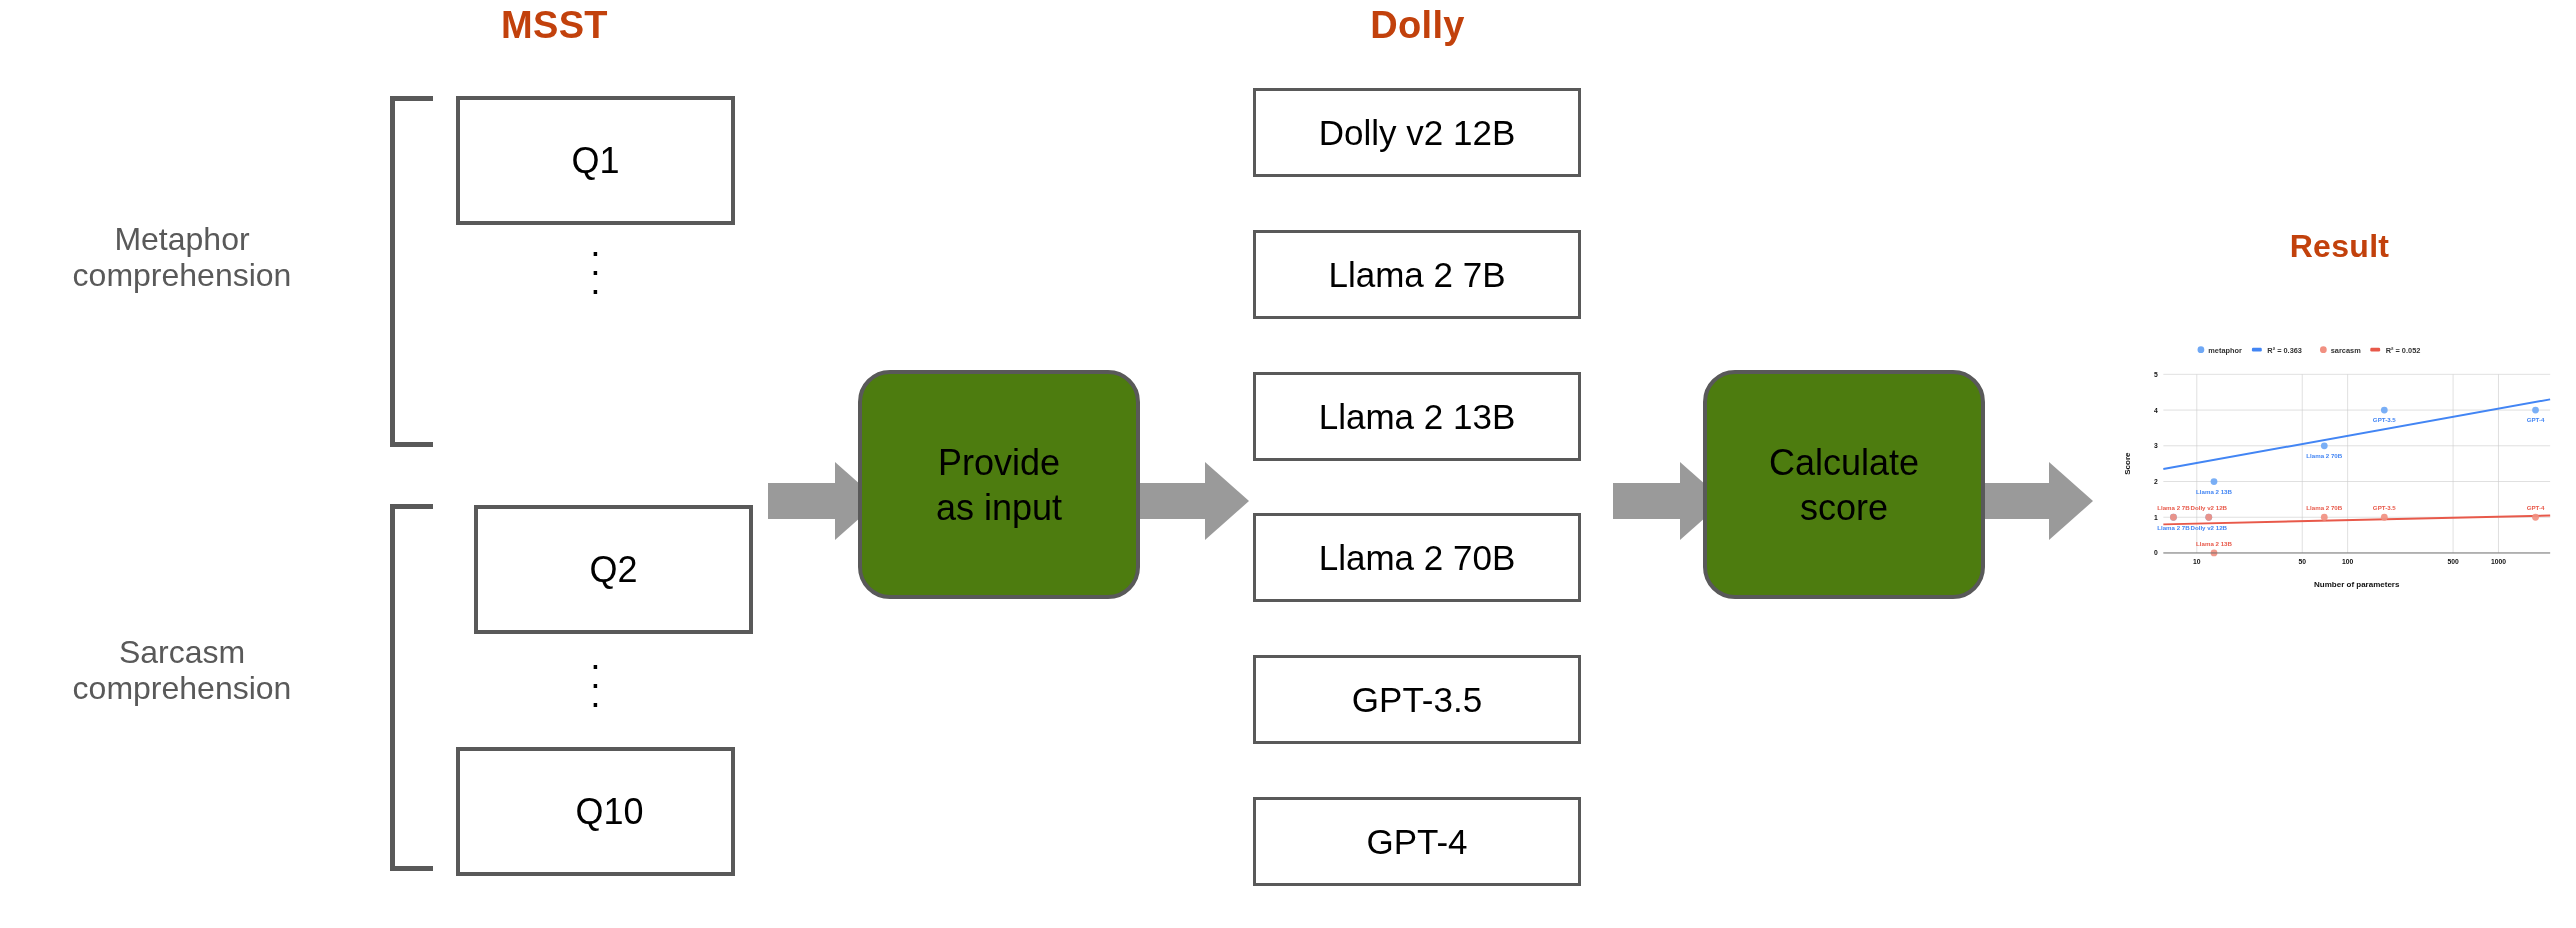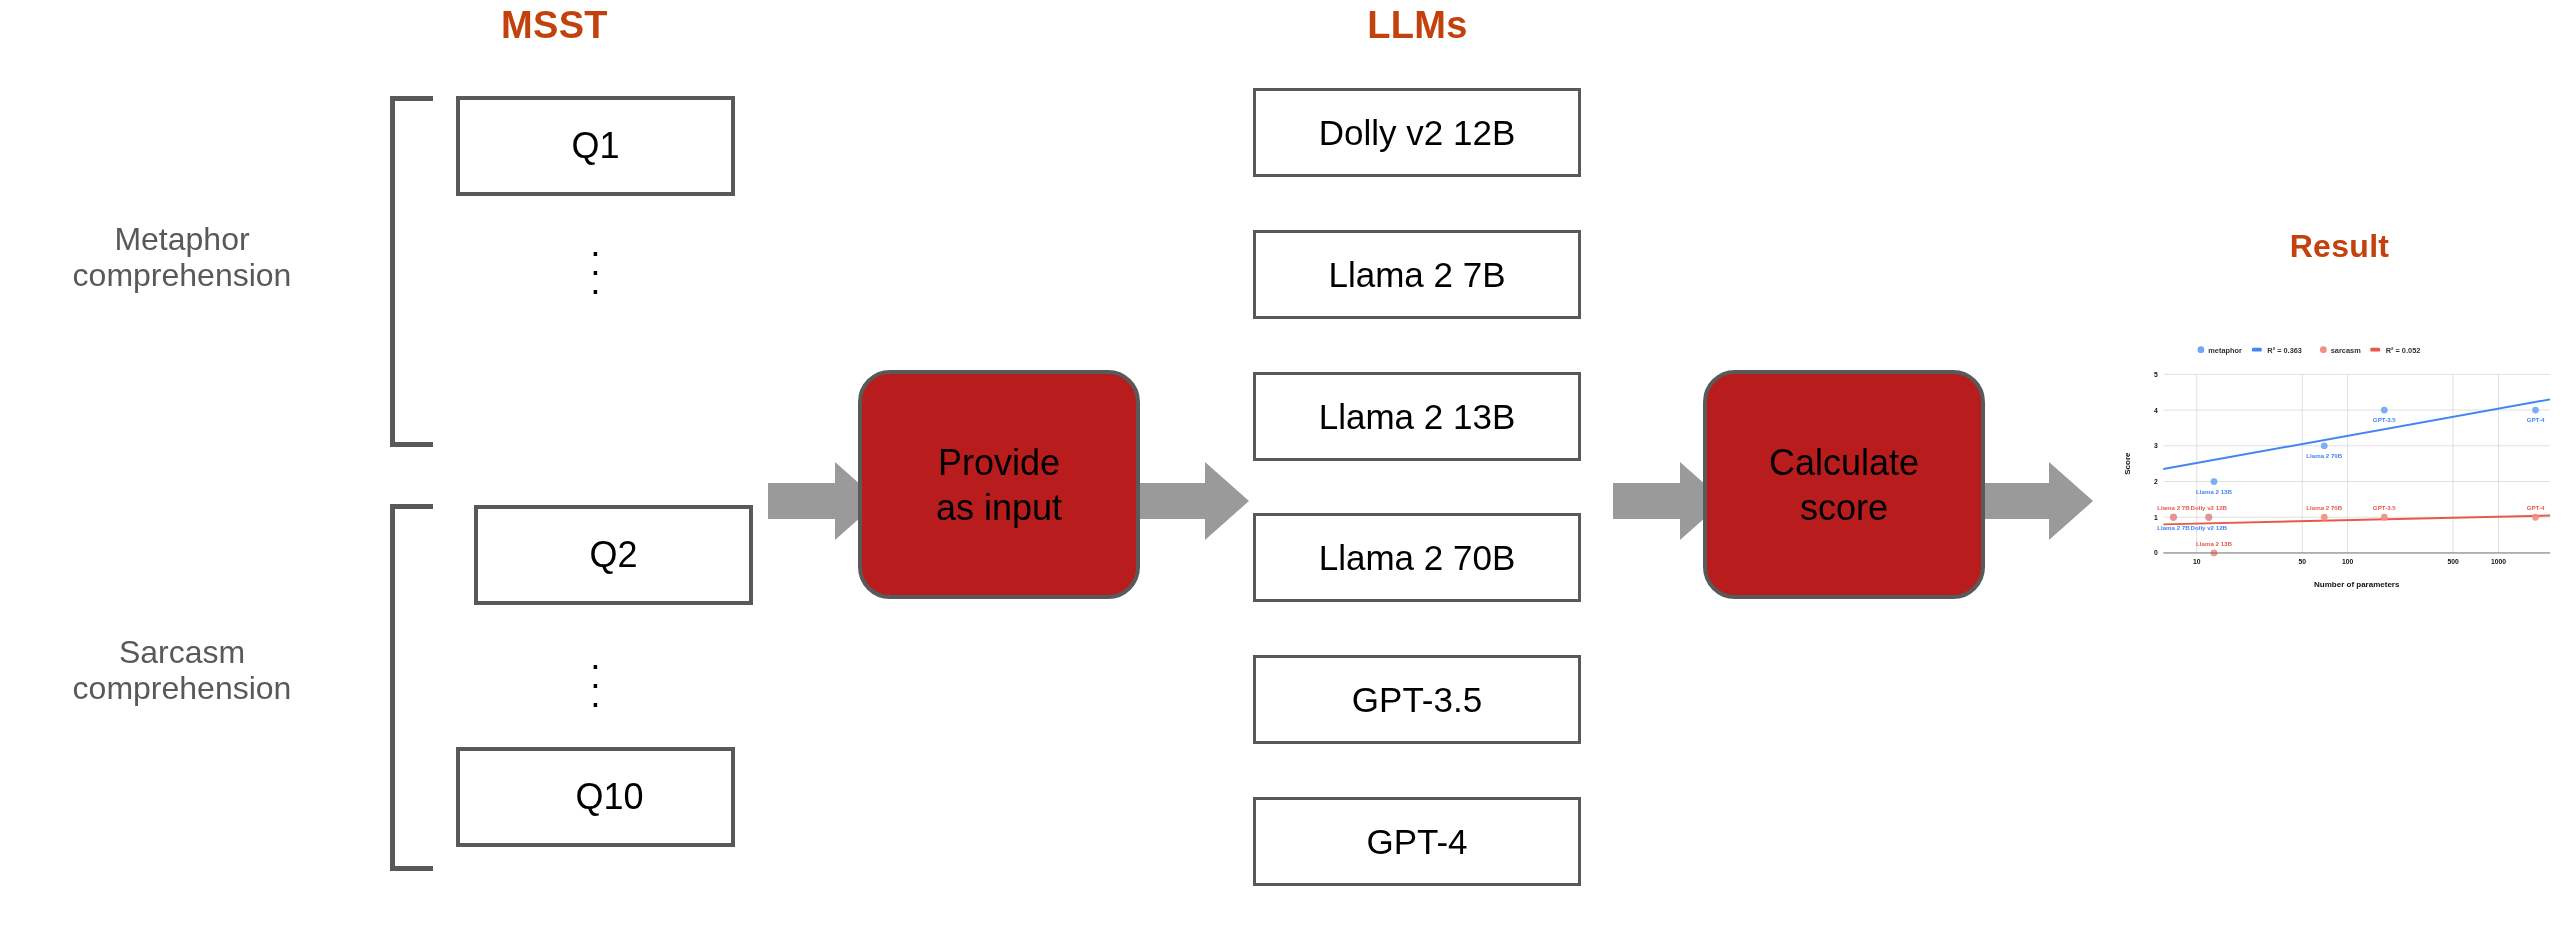--- a/index.html
+++ b/index.html
@@ -51,21 +51,21 @@
   #bracket-sarcasm{left:390px;top:504px;height:367px;}
 
   
   .qbox{
     position:absolute;
     box-sizing:border-box;
     border:4.3px solid #595959;
     background:#fff;
     display:flex;align-items:center;justify-content:center;
     font-size:36px;color:#000;
-    width:279px;height:100px;
+    width:279px;height:129px;
   }
   #q1{left:456px;top:96px;}
   #q9{left:456px;top:340px;}
   #q2{left:474px;top:505px;}
   #q10{left:456px;top:747px;padding-left:28px;}
 
   
   .vdots{
     position:absolute;
     width:279px;
@@ -96,21 +96,21 @@
   #arrow-2{left:1138px;top:462px;}
   #arrow-3{left:1613px;top:462px;}
   #arrow-4{left:1982px;top:462px;}
 
   
   .procbox{
     position:absolute;
     box-sizing:border-box;
     border:4.3px solid #595959;
     border-radius:32px;
-    background:#b91c1c;
+    background:#4d7c0f;
     display:flex;align-items:center;justify-content:center;
     text-align:center;
     font-size:36px;color:#000;
     line-height:1.25;
     white-space:pre-line;
     width:282px;height:229px;
   }
   #provide-box{left:858px;top:370px;}
   #calculate-box{left:1703px;top:370px;}
 
@@ -132,21 +132,21 @@
     width:441px;height:259px;
   }
   #chart svg{display:block;}
 </style>
 </head>
 <body>
 
 <div class="stage">
 
   <div class="col-title" id="msst-title">MSST</div>
-  <div class="col-title" id="llms-title">LLMs</div>
+  <div class="col-title" id="llms-title">Dolly</div>
   <div class="col-title" id="result-title">Result</div>
 
   <div class="group-label" id="metaphor-label">Metaphor
 comprehension</div>
   <div class="group-label" id="sarcasm-label">Sarcasm
 comprehension</div>
 
   <div class="bracket" id="bracket-metaphor"></div>
   <div class="bracket" id="bracket-sarcasm"></div>
 

